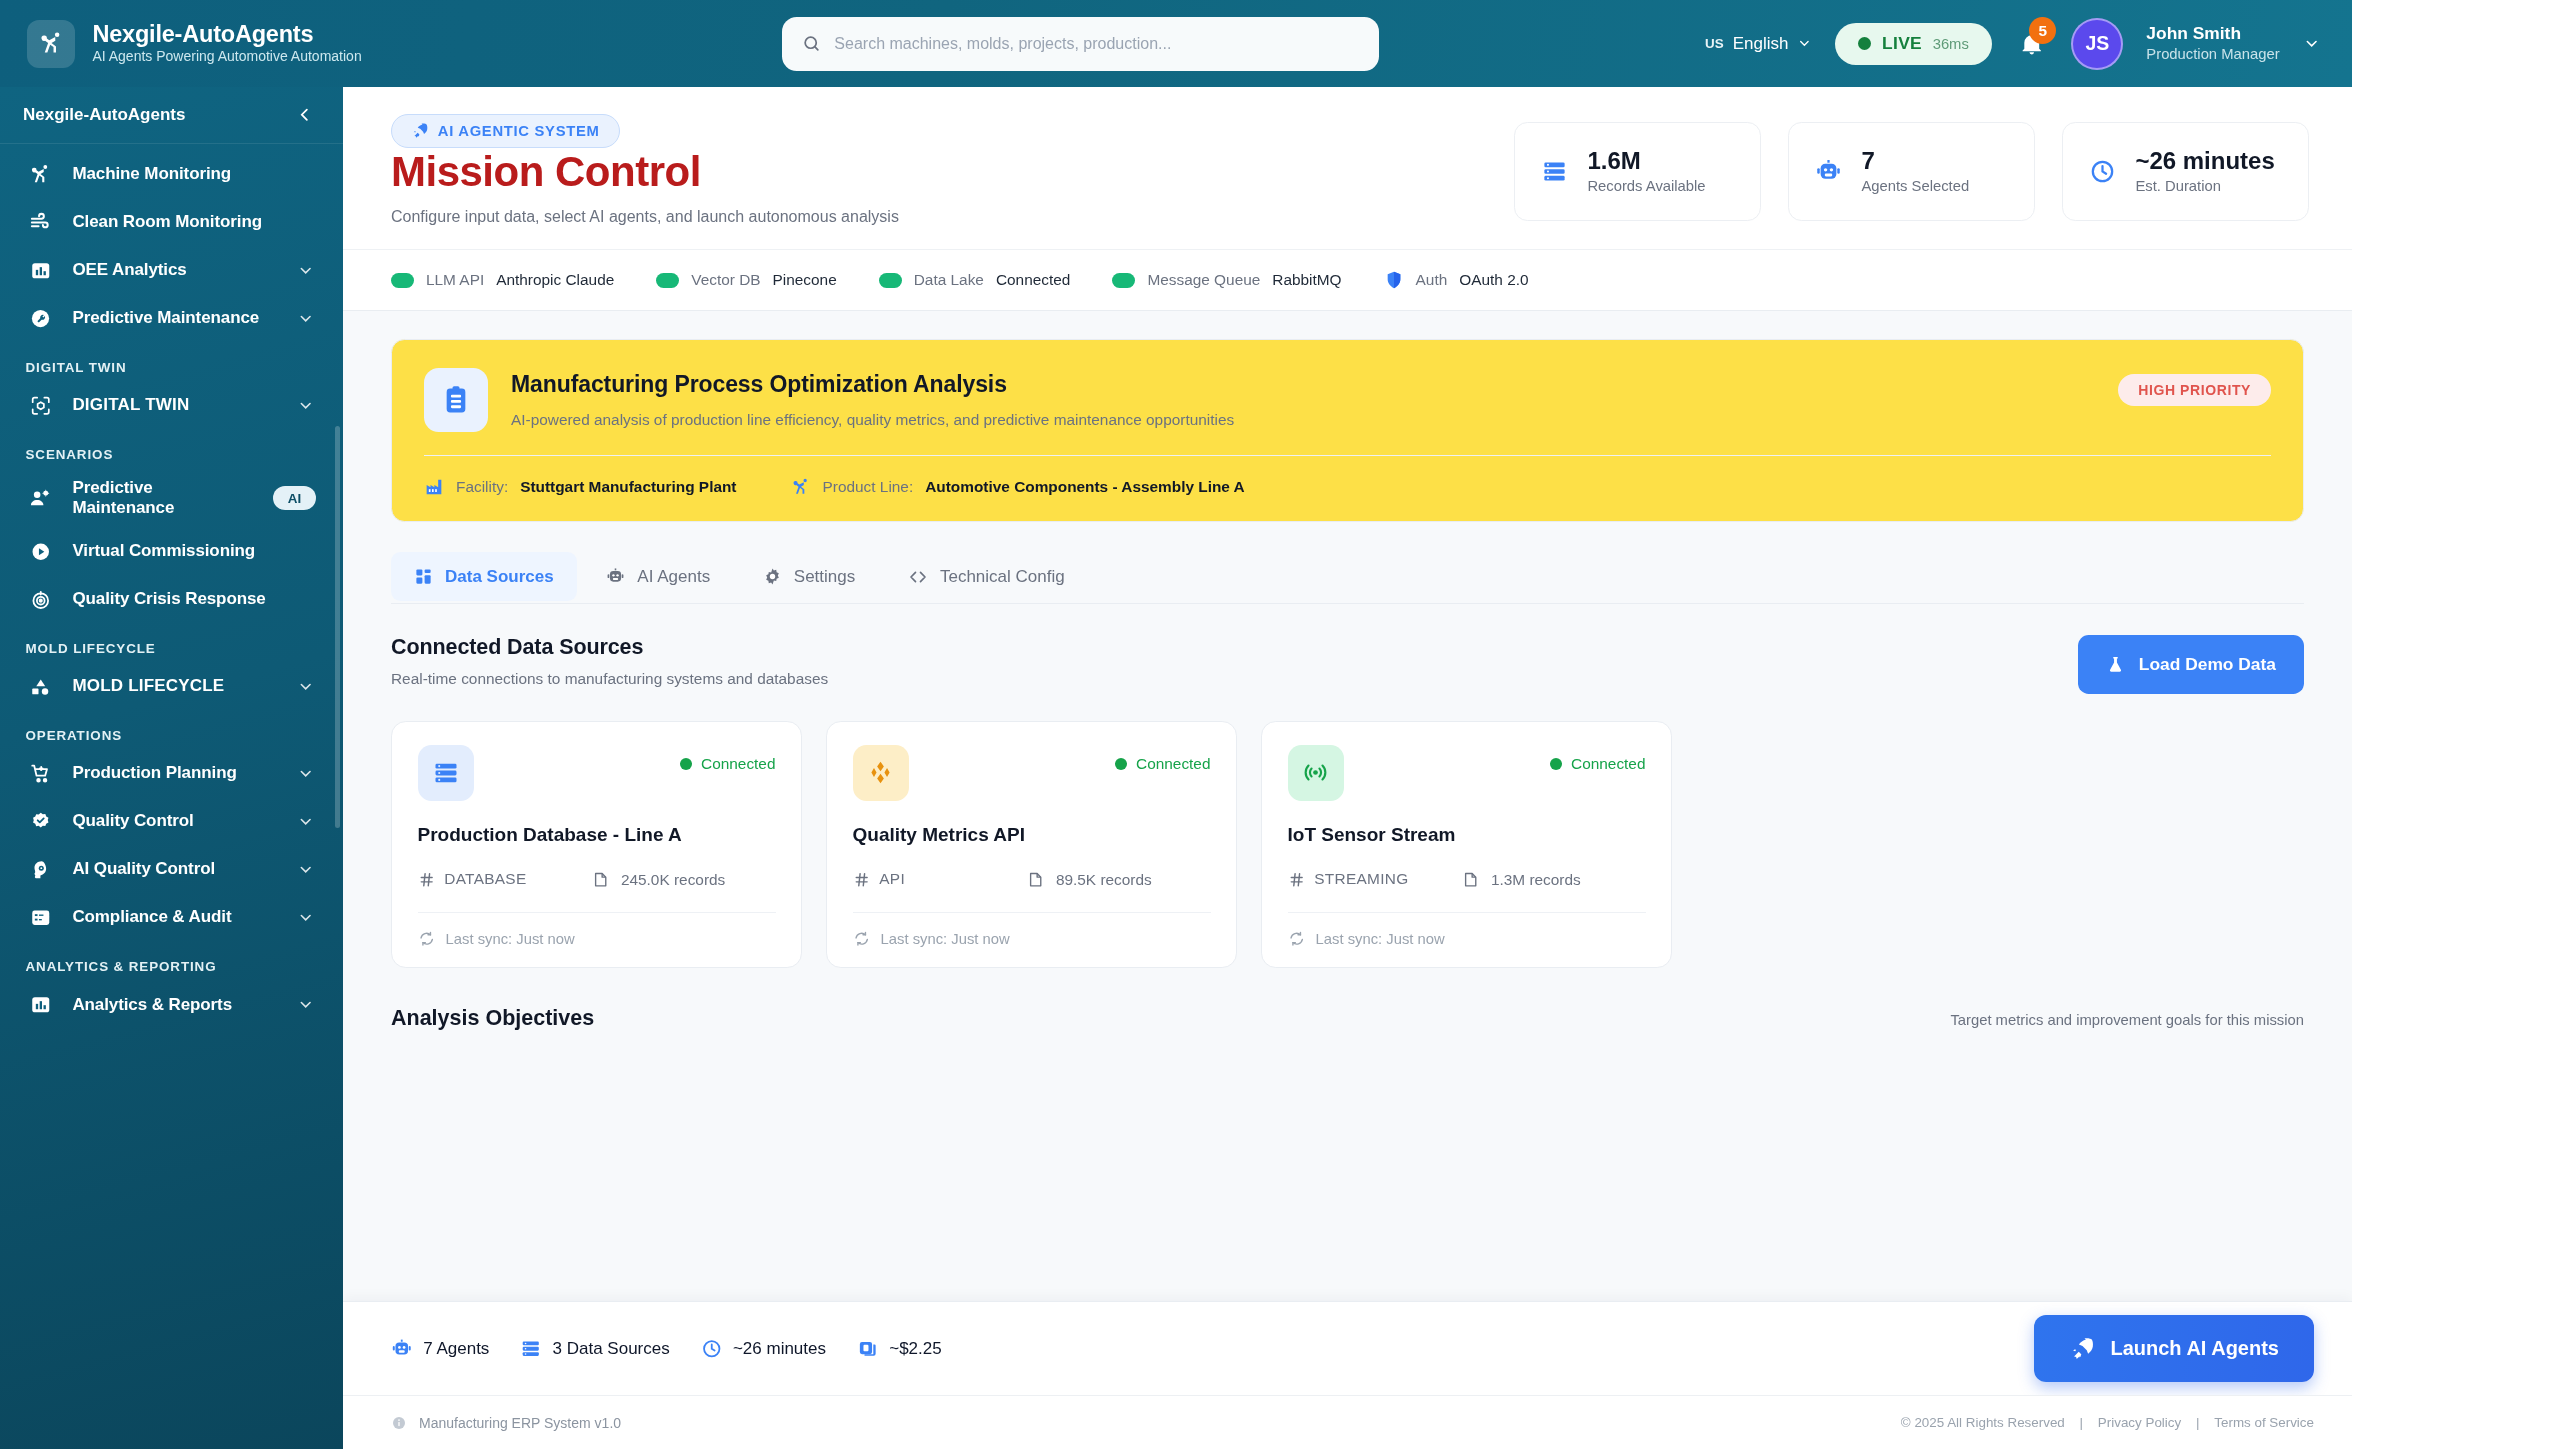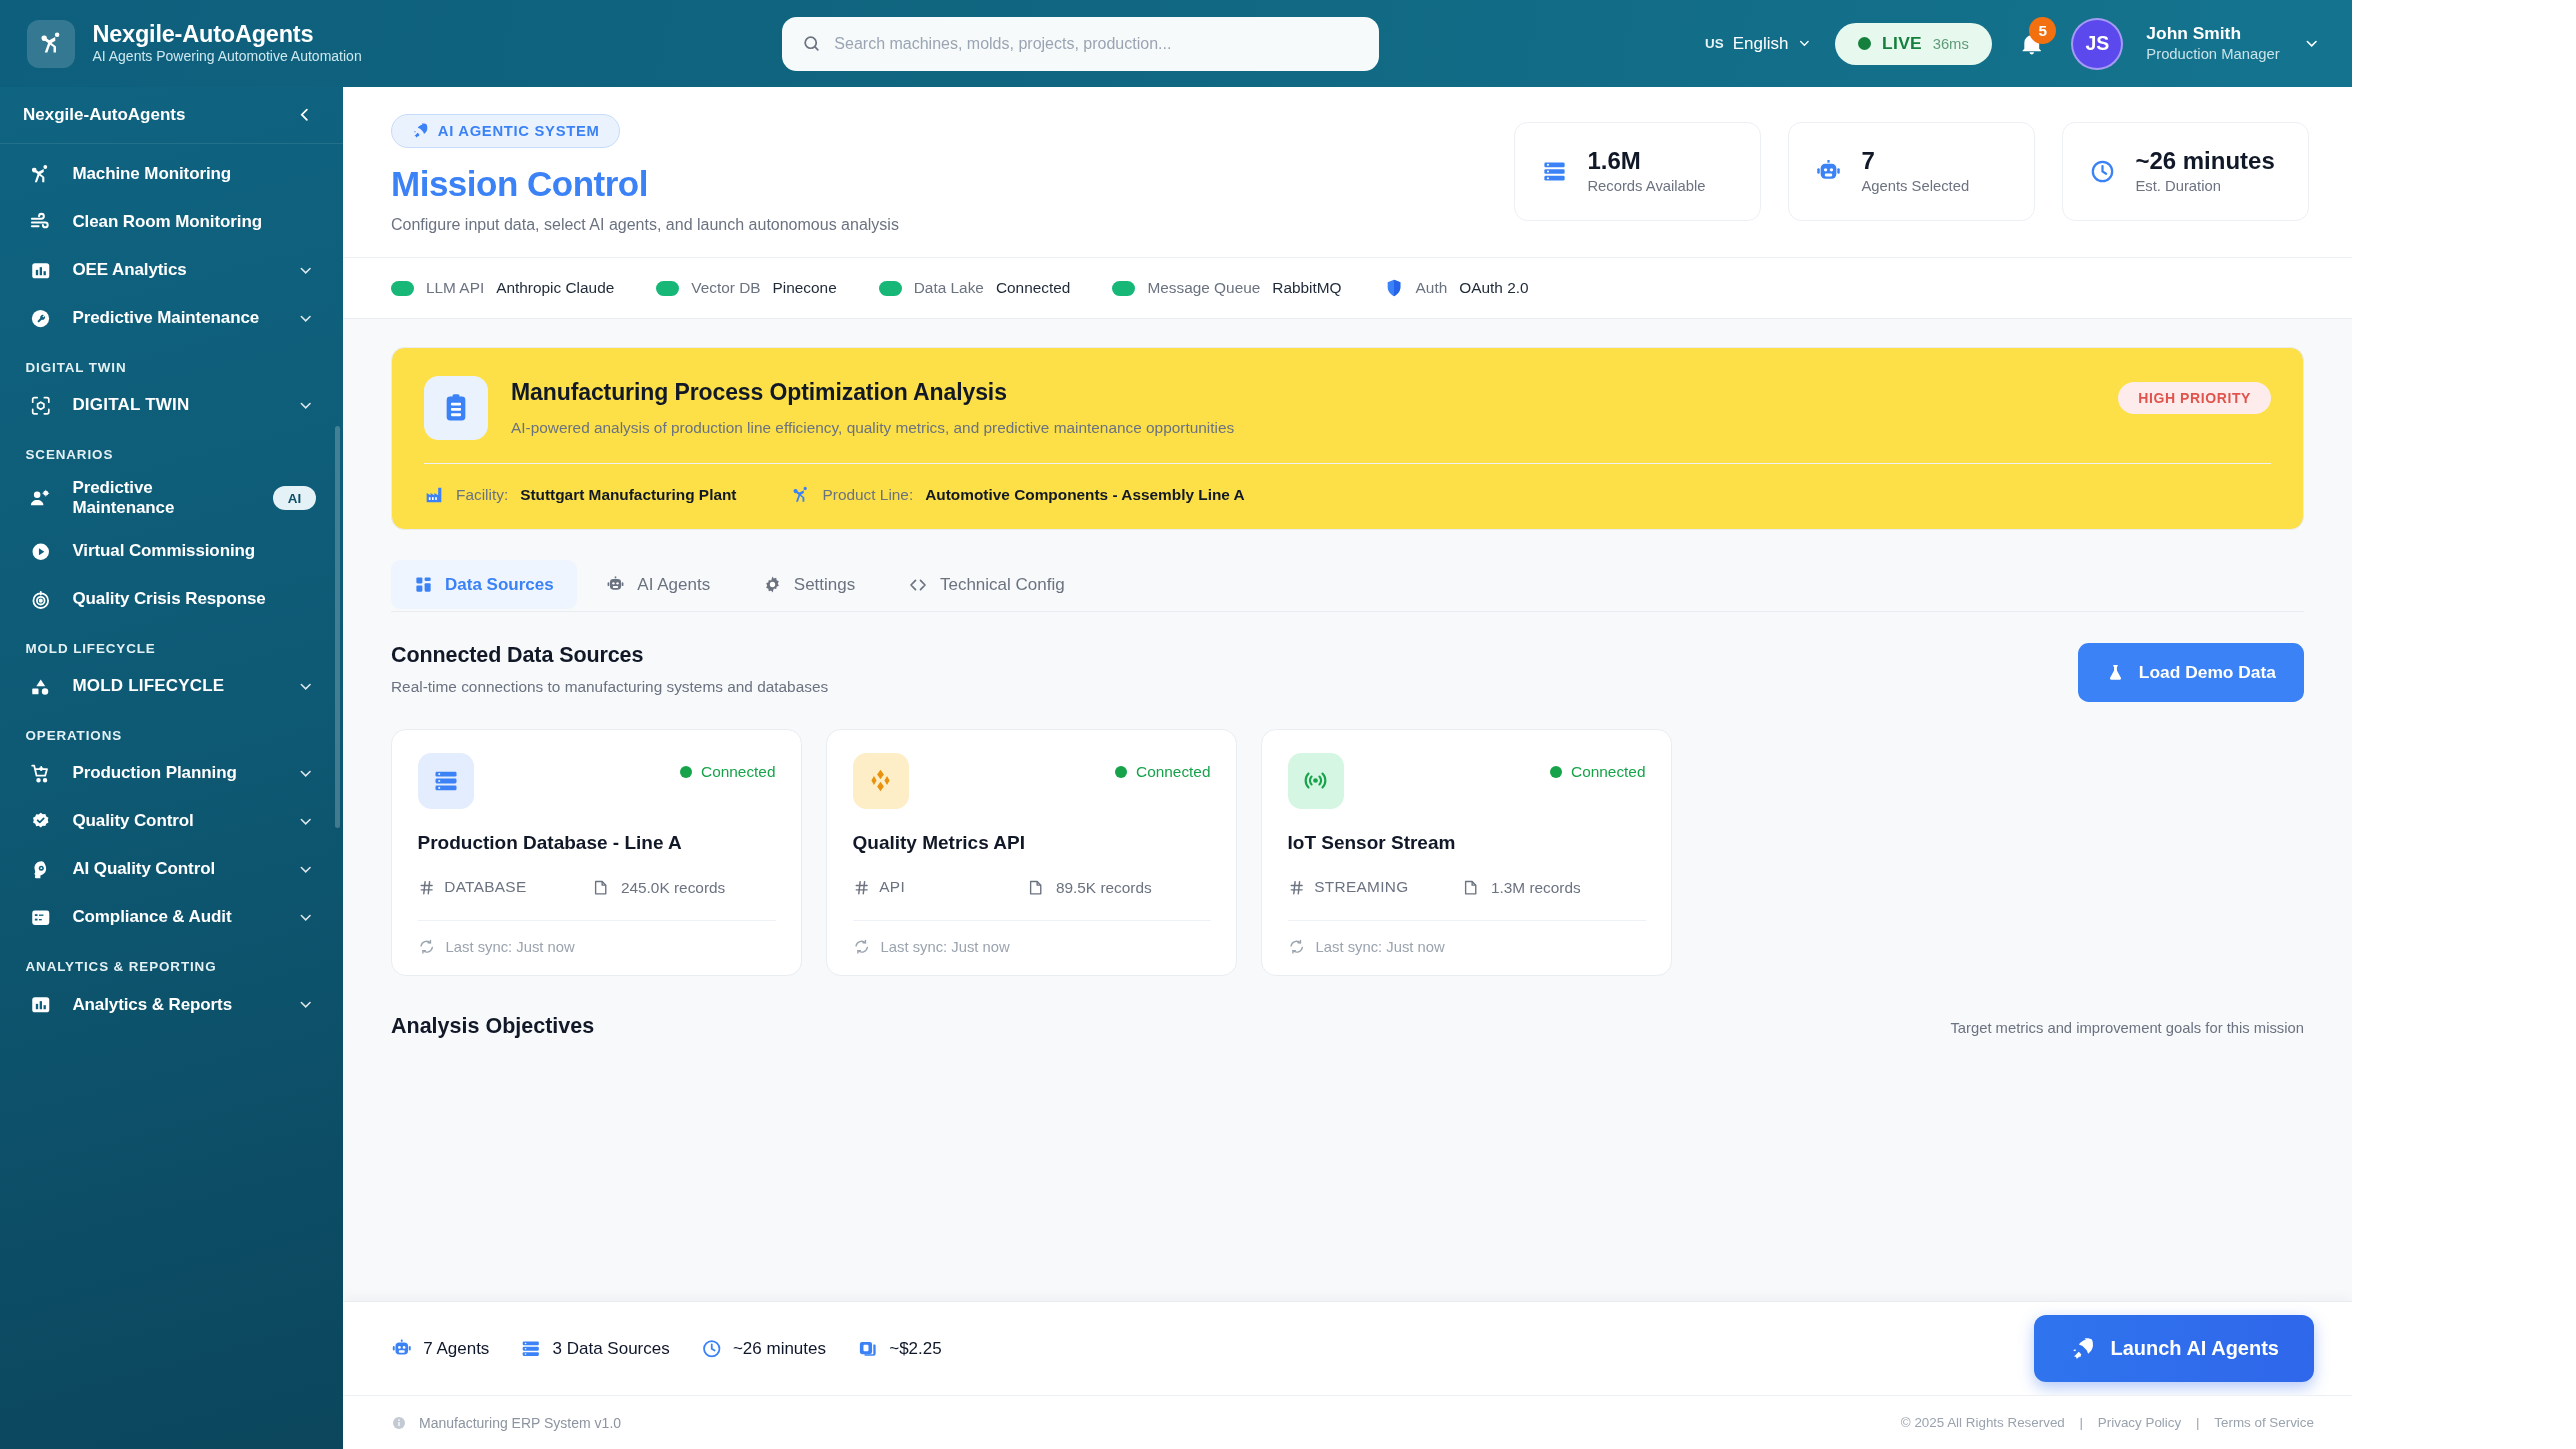--- a/index.html
+++ b/index.html
@@ -102,21 +102,21 @@
   
   .main{flex:1;min-width:0;background:#f7f9fb;display:flex;flex-direction:column;overflow:hidden;}
 
   .page-head{background:#fff;padding:27px 43px 23px 48px;display:flex;align-items:flex-start;gap:27px;}
   .ph-left{flex:1;min-width:0;}
   .chip{
     display:inline-flex;align-items:center;gap:9.4px;background:#eaf2fe;border:0.7px solid #c7dcfb;
     border-radius:20px;padding:7.4px 19px;
   }
   .chip-label{color:#3b82f6;font-size:14.8px;font-weight:700;letter-spacing:0.7px;}
-  .ph-title{font-size:35px;font-weight:700;color:#3b82f6;margin-top:16px;letter-spacing:-0.5px;}
+  .ph-title{font-size:42px;font-weight:700;color:#b91c1c;letter-spacing:-0.5px;}
   .ph-sub{font-size:16px;color:#6b7280;margin-top:12px;}
 
   .stats{display:flex;gap:27px;padding-top:8px;}
   .stat{
     width:247px;height:99px;background:#fff;border:0.7px solid #eceff3;border-radius:13.4px;
     display:flex;align-items:center;gap:17.4px;padding:0 24px;
   }
   .stat-ico{flex:0 0 31px;display:flex;align-items:center;justify-content:center;}
   .stat-txt{display:flex;flex-direction:column;gap:5.4px;}
   .stat-val{font-size:24px;font-weight:700;color:#111827;line-height:1;}

